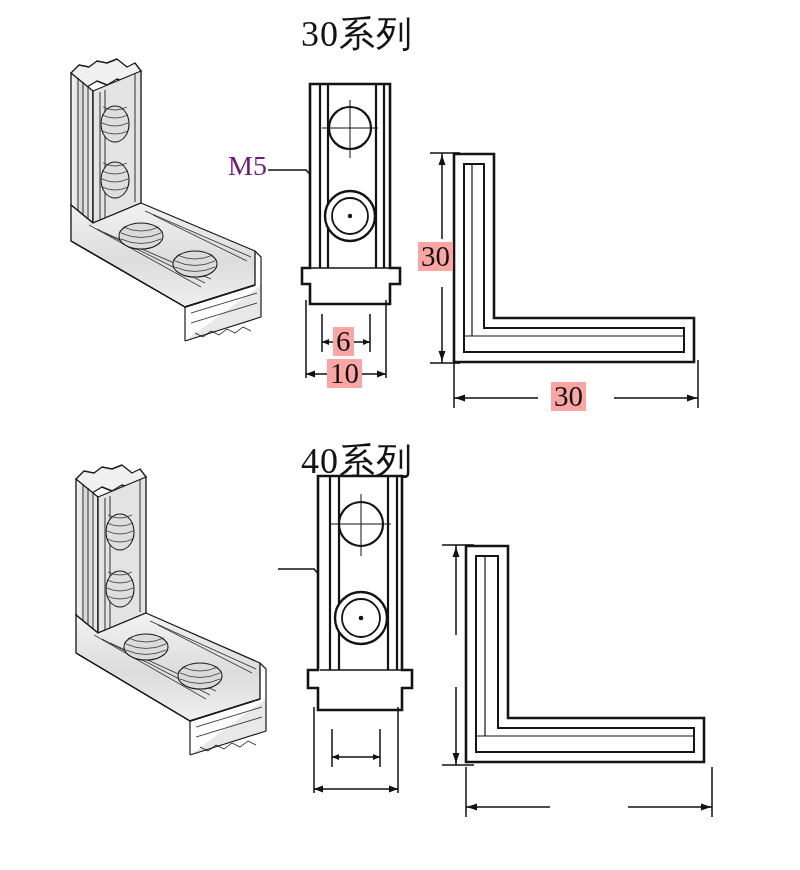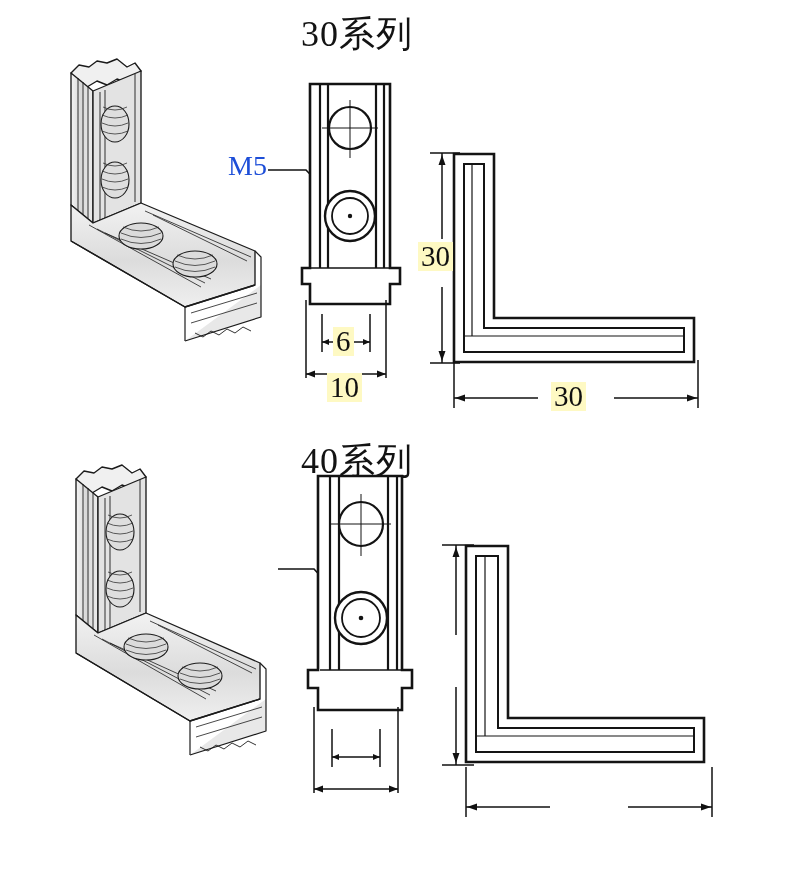--- a/index.html
+++ b/index.html
@@ -42,31 +42,31 @@
     font-family: "Liberation Serif", "DejaVu Serif", serif;
     color: #131313;
     transform: translateX(-43px);
     white-space: nowrap;
   }
 
   .thread-label {
     position: absolute;
     font-size: 28px;
     font-family: "Liberation Serif", "DejaVu Serif", serif;
-    color: #1d4ed8;
+    color: #701a75;
     white-space: nowrap;
   }
   #thread-label-30 { left: 228px; top: 150px; }
 
   .dim-text {
     position: absolute;
     font-size: 29px;
     font-family: "Liberation Serif", "DejaVu Serif", serif;
     color: #101010;
-    background: #fef9c3;
+    background: #fca5a5;
     padding: 0 3px;
     white-space: nowrap;
     line-height: 1;
   }
 
   svg { display: block; overflow: visible; }
   .iso-svg, .front-svg, .side-svg, .lead-svg {
     position: absolute;
   }
 </style>
@@ -206,21 +206,21 @@
       <g fill="#111111" stroke="none">
 
         <polygon points="26,42 33,39 33,45"></polygon>
         <polygon points="74,42 67,39 67,45"></polygon>
 
         <polygon points="10,74 19,70.5 19,77.5"></polygon>
         <polygon points="90,74 81,70.5 81,77.5"></polygon>
       </g>
     </svg>
     <div class="dim-text" style="left:333px; top:327px;">6</div>
-    <div class="dim-text" style="left:327px; top:373px;">10</div>
+    <div class="dim-text" style="left:327px; top:359px;">10</div>
 
     <svg class="side-svg" style="left:450px; top:150px;" width="260" height="220" viewBox="0 0 260 220">
       <g stroke="#141414" stroke-width="2.6" fill="#ffffff" stroke-linejoin="miter">
         <path d="M4 4 L44 4 L44 168 L244 168 L244 212 L4 212 Z"></path>
       </g>
       <g stroke="#141414" stroke-width="2" fill="none">
 
         <path d="M14 14 L34 14 L34 178 L234 178 L234 202 L14 202 Z"></path>
 
         <path d="M22 14 L22 186" stroke-width="1.2"></path>

